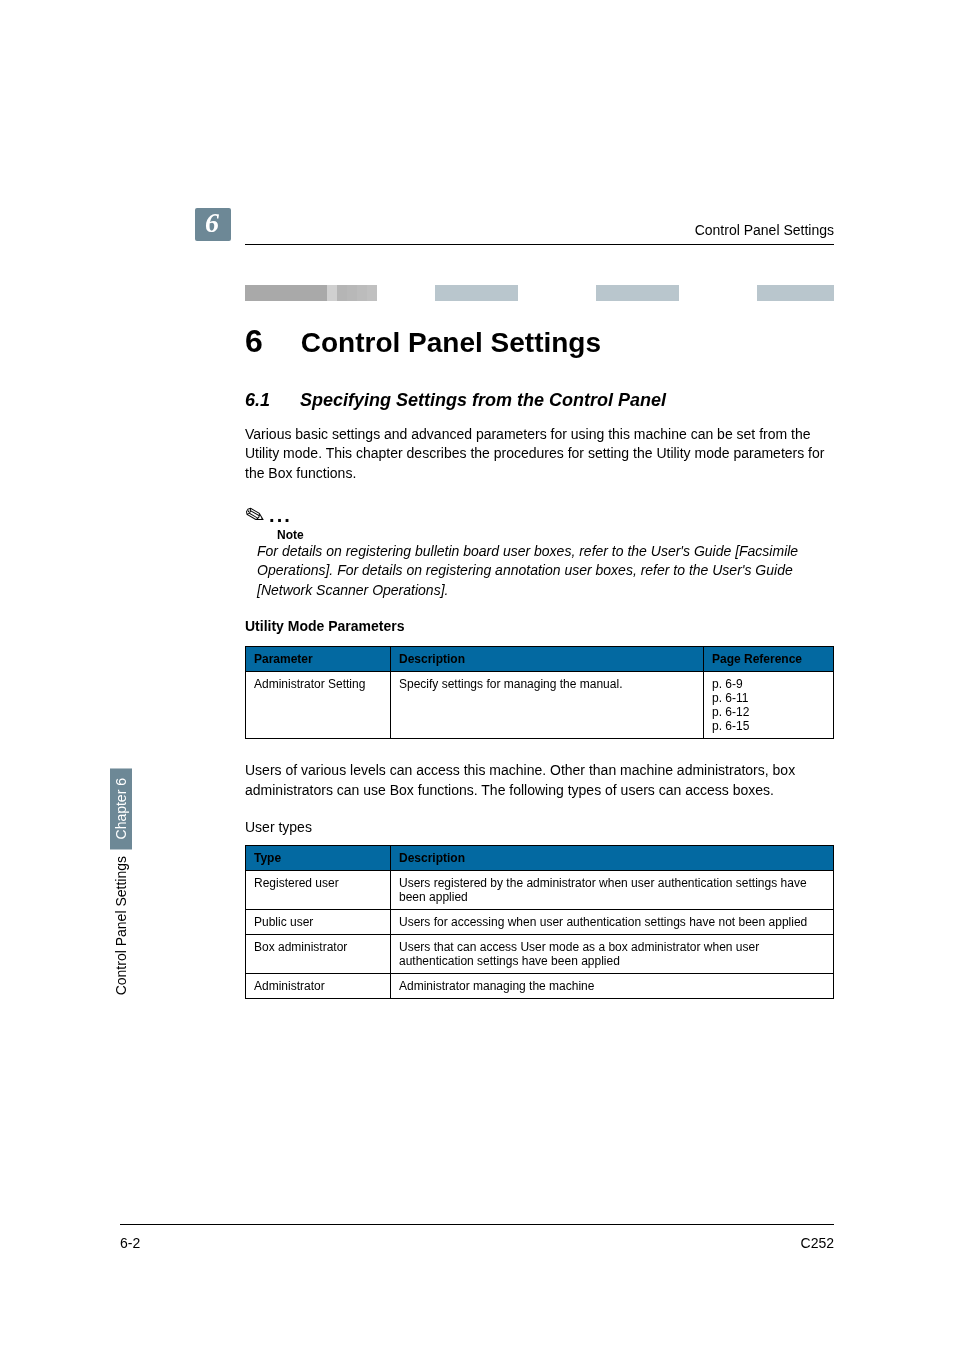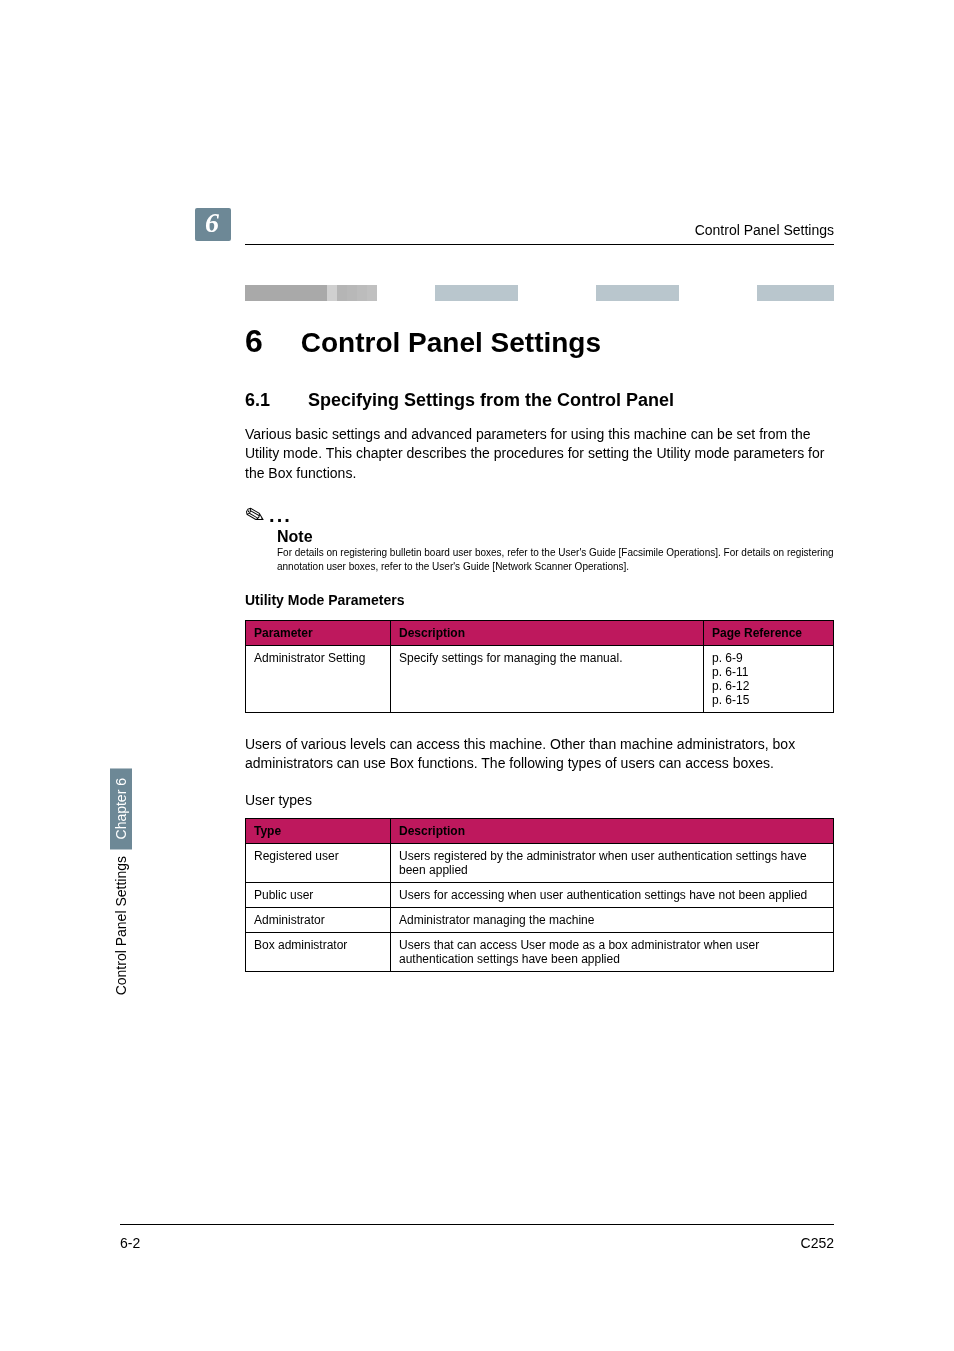--- a/index.html
+++ b/index.html
@@ -71,22 +71,23 @@
       font-size: 32px;
       font-weight: bold;
     }
     .chapter-title-text {
       font-size: 28px;
       font-weight: bold;
     }
     .section-row {
       display: flex;
       align-items: baseline;
-      gap: 38px;
+      gap: 30px;
       margin-bottom: 14px;
+      font-style: italic;
     }
     .section-number {
       font-size: 18px;
       font-weight: bold;
     }
     .section-title {
       font-size: 18px;
       font-weight: bold;
     }
     .body-text {
@@ -104,43 +105,44 @@
       align-items: baseline;
       gap: 4px;
       margin-bottom: 2px;
     }
     .note-icon {
       font-size: 24px;
       transform: rotate(-15deg);
       display: inline-block;
     }
     .note-heading {
-      font-size: 16px;
+      font-size: 12px;
       font-weight: bold;
       margin-left: 32px;
       margin-top: -4px;
     }
     .note-body {
-      font-size: 10px;
+      font-size: 14px;
+      font-style: italic;
       line-height: 1.4;
-      margin-left: 32px;
+      margin-left: 12px;
     }
     .subheading {
       font-size: 14px;
       font-weight: bold;
       margin-bottom: 12px;
     }
     table.data {
       width: 100%;
       border-collapse: collapse;
       font-size: 12px;
       margin-bottom: 22px;
     }
     table.data th {
-      background: #be185d;
+      background: #0369a1;
       font-weight: bold;
       text-align: left;
       padding: 5px 8px;
       border: 1px solid #000;
     }
     table.data td {
       padding: 5px 8px;
       border: 1px solid #000;
       vertical-align: top;
     }
@@ -278,26 +280,26 @@
       <tbody>
         <tr>
           <td>Registered user</td>
           <td>Users registered by the administrator when user authentication settings have been applied</td>
         </tr>
         <tr>
           <td>Public user</td>
           <td>Users for accessing when user authentication settings have not been applied</td>
         </tr>
         <tr>
+          <td>Box administrator</td>
+          <td>Users that can access User mode as a box administrator when user authentication settings have been applied</td>
+        </tr>
+        <tr>
           <td>Administrator</td>
           <td>Administrator managing the machine</td>
-        </tr>
-        <tr>
-          <td>Box administrator</td>
-          <td>Users that can access User mode as a box administrator when user authentication settings have been applied</td>
         </tr>
       </tbody>
     </table>
   </div>
 
 </div>
 
 <div class="footer">
   <span>6-2</span>
   <span>C252</span>

